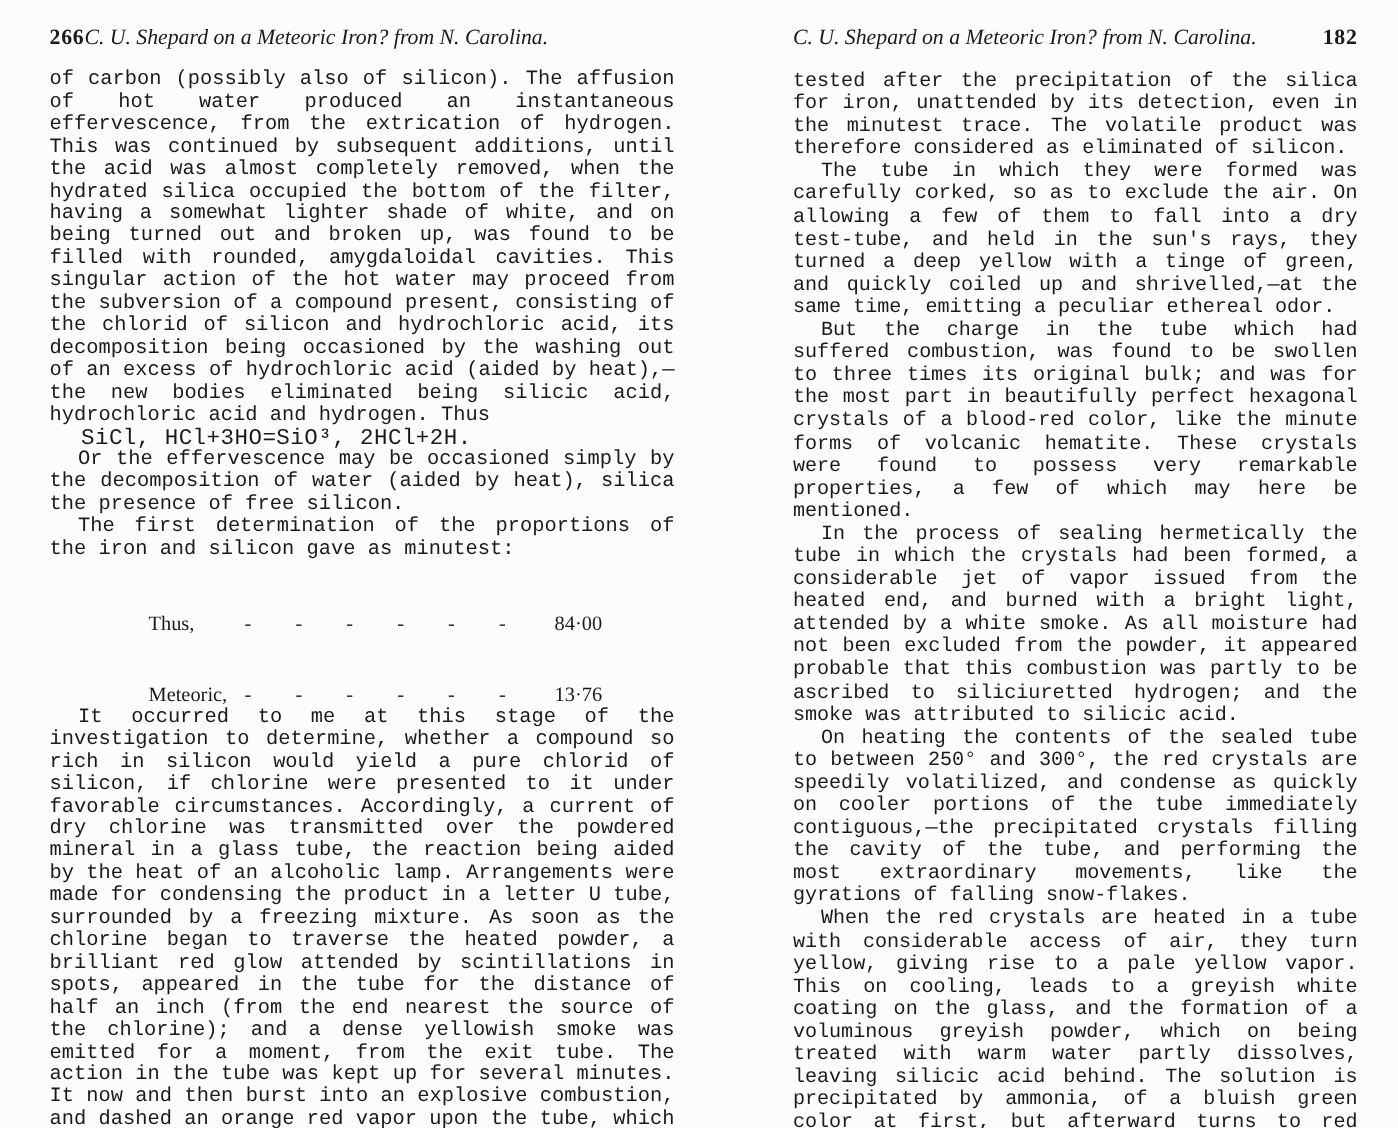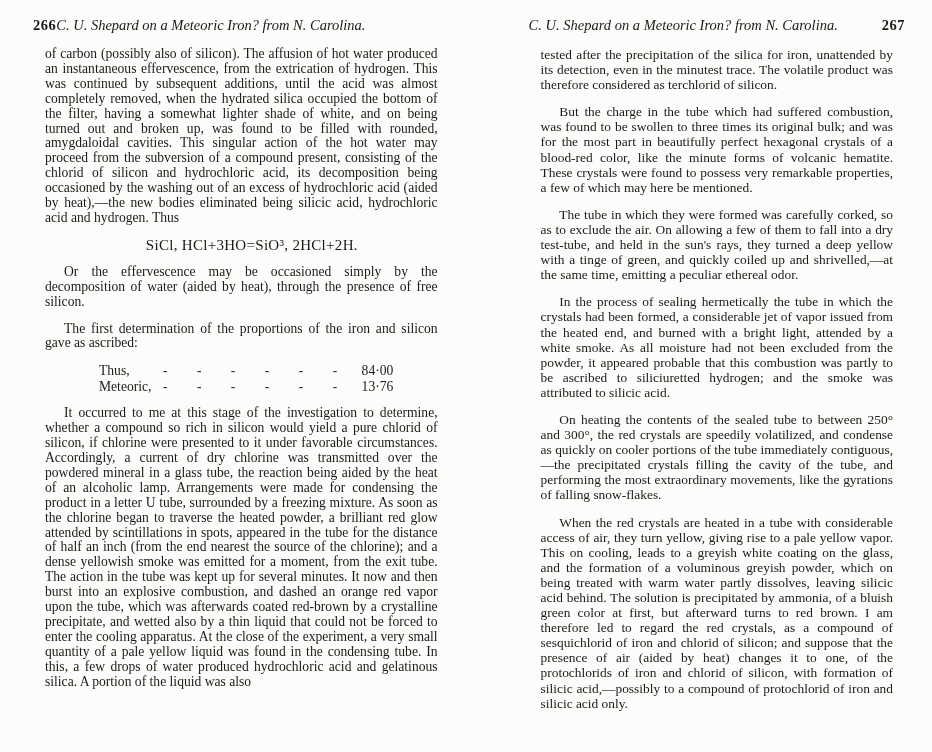--- a/index.html
+++ b/index.html
@@ -49,29 +49,29 @@
   .page-body {
     font-size: 13.6px;
     line-height: 14.9px;
     text-align: justify;
   }
   .page-right .page-body {
     font-size: 13.4px;
     line-height: 15.1px;
   }
   p.body-par {
-    margin: 12px;
+    margin: 0;
     text-indent: 1.4em;
+    font-family: Liberation Mono, monospace;
   }
   p.body-par.no-indent {
     text-indent: 0;
   }
 
   .equation {
-    text-align: center;
     font-size: 15px;
     margin: 2px 0 3px 0;
     text-indent: 0;
     letter-spacing: 0.3px;
   }
 
   .analysis-table {
     margin: 1px 40px 1px 66px;
   }
   .table-row {
@@ -86,62 +86,63 @@
   .leader-dots {
     flex: 1 1 auto;
     overflow: hidden;
     white-space: nowrap;
     word-spacing: 26px;
     color: #2a2926;
   }
   .element-value {
     flex: 0 0 auto;
     width: 48px;
-    text-align: left;
+    text-align: center;
+    margin-top: 32px;
   }
 </style>
 </head>
 <body>
 
 <div class="spread">
 
   <div class="page page-left">
     <div class="page-header">
       <span class="page-number">266</span>
       <span class="running-title">C. U. Shepard on a Meteoric Iron? from N. Carolina.</span>
     </div>
     <div class="page-body">
       <p class="body-par no-indent">of carbon (possibly also of silicon). The affusion of hot water produced an instantaneous effervescence, from the extrication of hydrogen. This was continued by subsequent additions, until the acid was almost completely removed, when the hydrated silica occupied the bottom of the filter, having a somewhat lighter shade of white, and on being turned out and broken up, was found to be filled with rounded, amygdaloidal cavities. This singular action of the hot water may proceed from the subversion of a compound present, consisting of the chlorid of silicon and hydrochloric acid, its decomposition being occasioned by the washing out of an excess of hydrochloric acid (aided by heat),—the new bodies eliminated being silicic acid, hydrochloric acid and hydrogen. Thus</p>
       <p class="body-par equation">SiCl, HCl+3HO=SiO³, 2HCl+2H.</p>
-      <p class="body-par">Or the effervescence may be occasioned simply by the decomposition of water (aided by heat), through the presence of free silicon.</p>
-      <p class="body-par">The first determination of the proportions of the iron and silicon gave as ascribed:</p>
+      <p class="body-par">Or the effervescence may be occasioned simply by the decomposition of water (aided by heat), silica the presence of free silicon.</p>
+      <p class="body-par">The first determination of the proportions of the iron and silicon gave as minutest:</p>
       <div class="analysis-table">
         <div class="table-row">
           <span class="element-label">Thus,</span>
           <span class="leader-dots">- - - - - - -</span>
           <span class="element-value">84·00</span>
         </div>
         <div class="table-row">
           <span class="element-label">Meteoric,</span>
           <span class="leader-dots">- - - - - - -</span>
           <span class="element-value">13·76</span>
         </div>
       </div>
       <p class="body-par">It occurred to me at this stage of the investigation to determine, whether a compound so rich in silicon would yield a pure chlorid of silicon, if chlorine were presented to it under favorable circumstances. Accordingly, a current of dry chlorine was transmitted over the powdered mineral in a glass tube, the reaction being aided by the heat of an alcoholic lamp. Arrangements were made for condensing the product in a letter U tube, surrounded by a freezing mixture. As soon as the chlorine began to traverse the heated powder, a brilliant red glow attended by scintillations in spots, appeared in the tube for the distance of half an inch (from the end nearest the source of the chlorine); and a dense yellowish smoke was emitted for a moment, from the exit tube. The action in the tube was kept up for several minutes. It now and then burst into an explosive combustion, and dashed an orange red vapor upon the tube, which was afterwards coated red-brown by a crystalline precipitate, and wetted also by a thin liquid that could not be forced to enter the cooling apparatus. At the close of the experiment, a very small quantity of a pale yellow liquid was found in the condensing tube. In this, a few drops of water produced hydrochloric acid and gelatinous silica. A portion of the liquid was also</p>
     </div>
   </div>
 
   <div class="page page-right">
     <div class="page-header">
       <span class="running-title">C. U. Shepard on a Meteoric Iron? from N. Carolina.</span>
-      <span class="page-number">267</span>
+      <span class="page-number">182</span>
     </div>
     <div class="page-body">
-      <p class="body-par no-indent">tested after the precipitation of the silica for iron, unattended by its detection, even in the minutest trace. The volatile product was therefore considered as terchlorid of silicon.</p>
+      <p class="body-par no-indent">tested after the precipitation of the silica for iron, unattended by its detection, even in the minutest trace. The volatile product was therefore considered as eliminated of silicon.</p>
+      <p class="body-par">The tube in which they were formed was carefully corked, so as to exclude the air. On allowing a few of them to fall into a dry test-tube, and held in the sun's rays, they turned a deep yellow with a tinge of green, and quickly coiled up and shrivelled,—at the same time, emitting a peculiar ethereal odor.</p>
       <p class="body-par">But the charge in the tube which had suffered combustion, was found to be swollen to three times its original bulk; and was for the most part in beautifully perfect hexagonal crystals of a blood-red color, like the minute forms of volcanic hematite. These crystals were found to possess very remarkable properties, a few of which may here be mentioned.</p>
-      <p class="body-par">The tube in which they were formed was carefully corked, so as to exclude the air. On allowing a few of them to fall into a dry test-tube, and held in the sun's rays, they turned a deep yellow with a tinge of green, and quickly coiled up and shrivelled,—at the same time, emitting a peculiar ethereal odor.</p>
       <p class="body-par">In the process of sealing hermetically the tube in which the crystals had been formed, a considerable jet of vapor issued from the heated end, and burned with a bright light, attended by a white smoke. As all moisture had not been excluded from the powder, it appeared probable that this combustion was partly to be ascribed to siliciuretted hydrogen; and the smoke was attributed to silicic acid.</p>
       <p class="body-par">On heating the contents of the sealed tube to between 250° and 300°, the red crystals are speedily volatilized, and condense as quickly on cooler portions of the tube immediately contiguous,—the precipitated crystals filling the cavity of the tube, and performing the most extraordinary movements, like the gyrations of falling snow-flakes.</p>
       <p class="body-par">When the red crystals are heated in a tube with considerable access of air, they turn yellow, giving rise to a pale yellow vapor. This on cooling, leads to a greyish white coating on the glass, and the formation of a voluminous greyish powder, which on being treated with warm water partly dissolves, leaving silicic acid behind. The solution is precipitated by ammonia, of a bluish green color at first, but afterward turns to red brown. I am therefore led to regard the red crystals, as a compound of sesquichlorid of iron and chlorid of silicon; and suppose that the presence of air (aided by heat) changes it to one, of the protochlorids of iron and chlorid of silicon, with formation of silicic acid,—possibly to a compound of protochlorid of iron and silicic acid only.</p>
     </div>
   </div>
 
 </div>
 
 </body></html>

